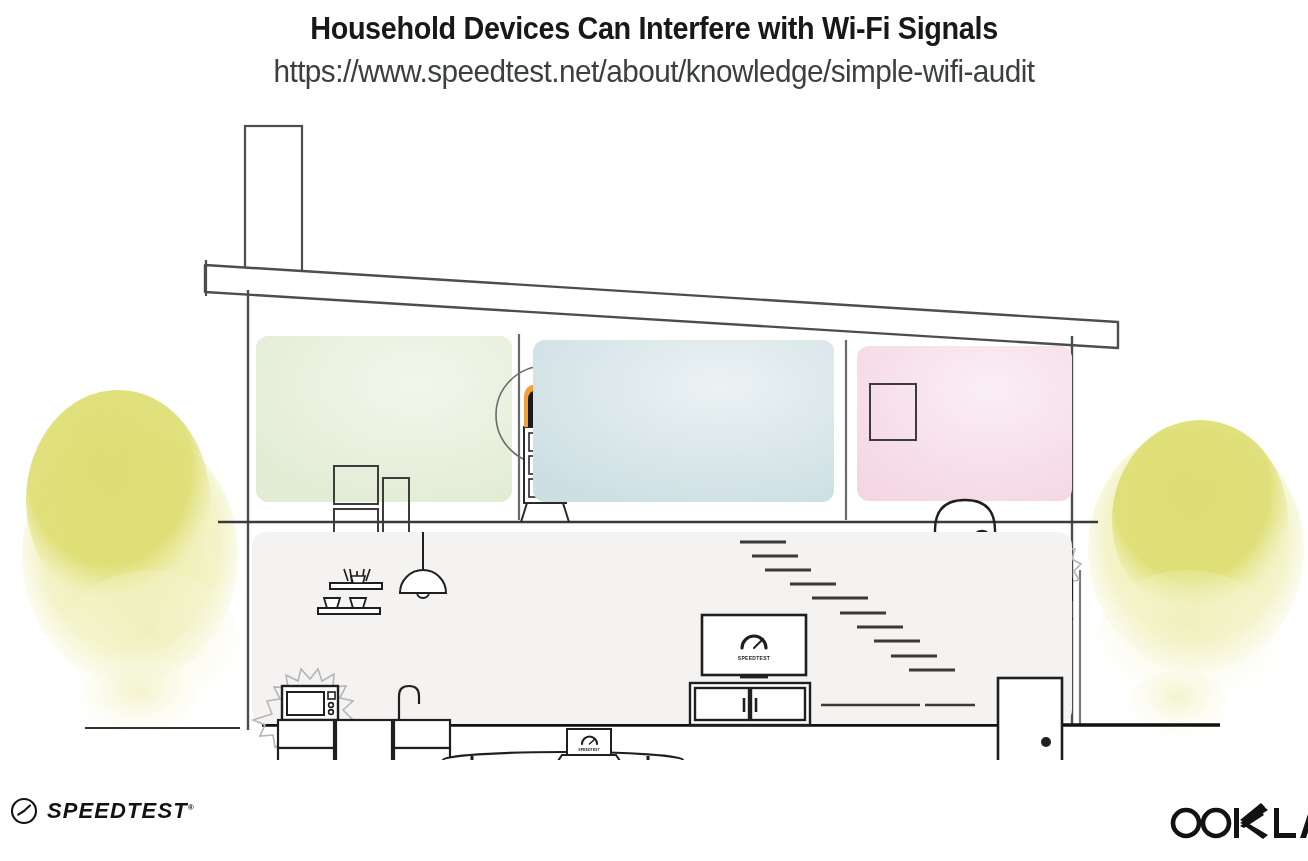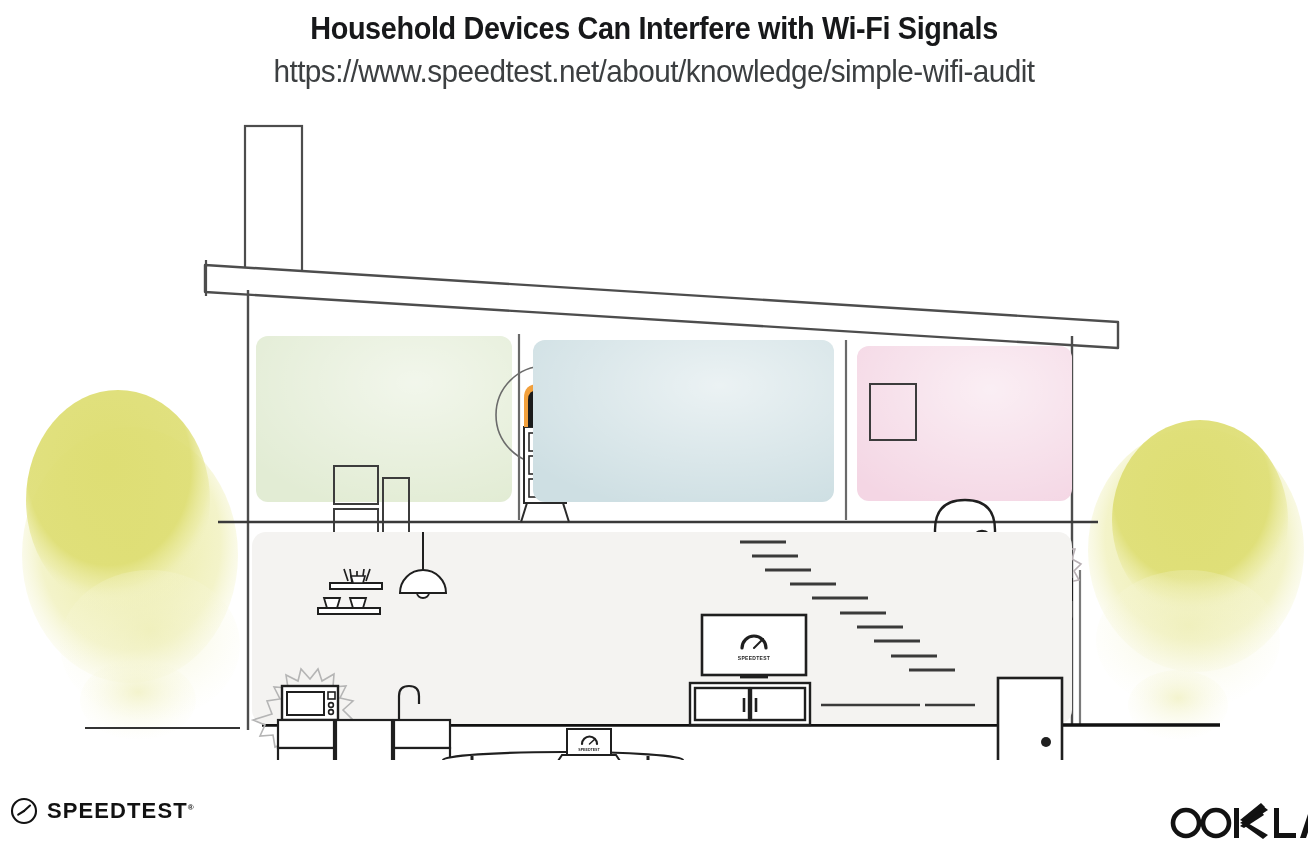--- a/index.html
+++ b/index.html
@@ -42,20 +42,21 @@
   
   .footer{position:absolute;left:0;top:780px;width:1308px;height:81px;}
   .brand-speedtest{
     position:absolute;left:10px;top:17px;
     display:flex;align-items:center;gap:9px;
   }
   .brand-speedtest .wordmark{
     font-family:"Liberation Sans", sans-serif;
     font-weight:700;font-size:22px;letter-spacing:1.1px;color:#121212;
     position:relative;
+    font-style:italic;
   }
   .brand-speedtest .reg{
     font-size:8px;vertical-align:super;letter-spacing:0;
   }
   .brand-ookla{
     position:absolute;right:-6px;top:18px;
     overflow:hidden;width:150px;height:44px;
   }
 </style>
 </head>

